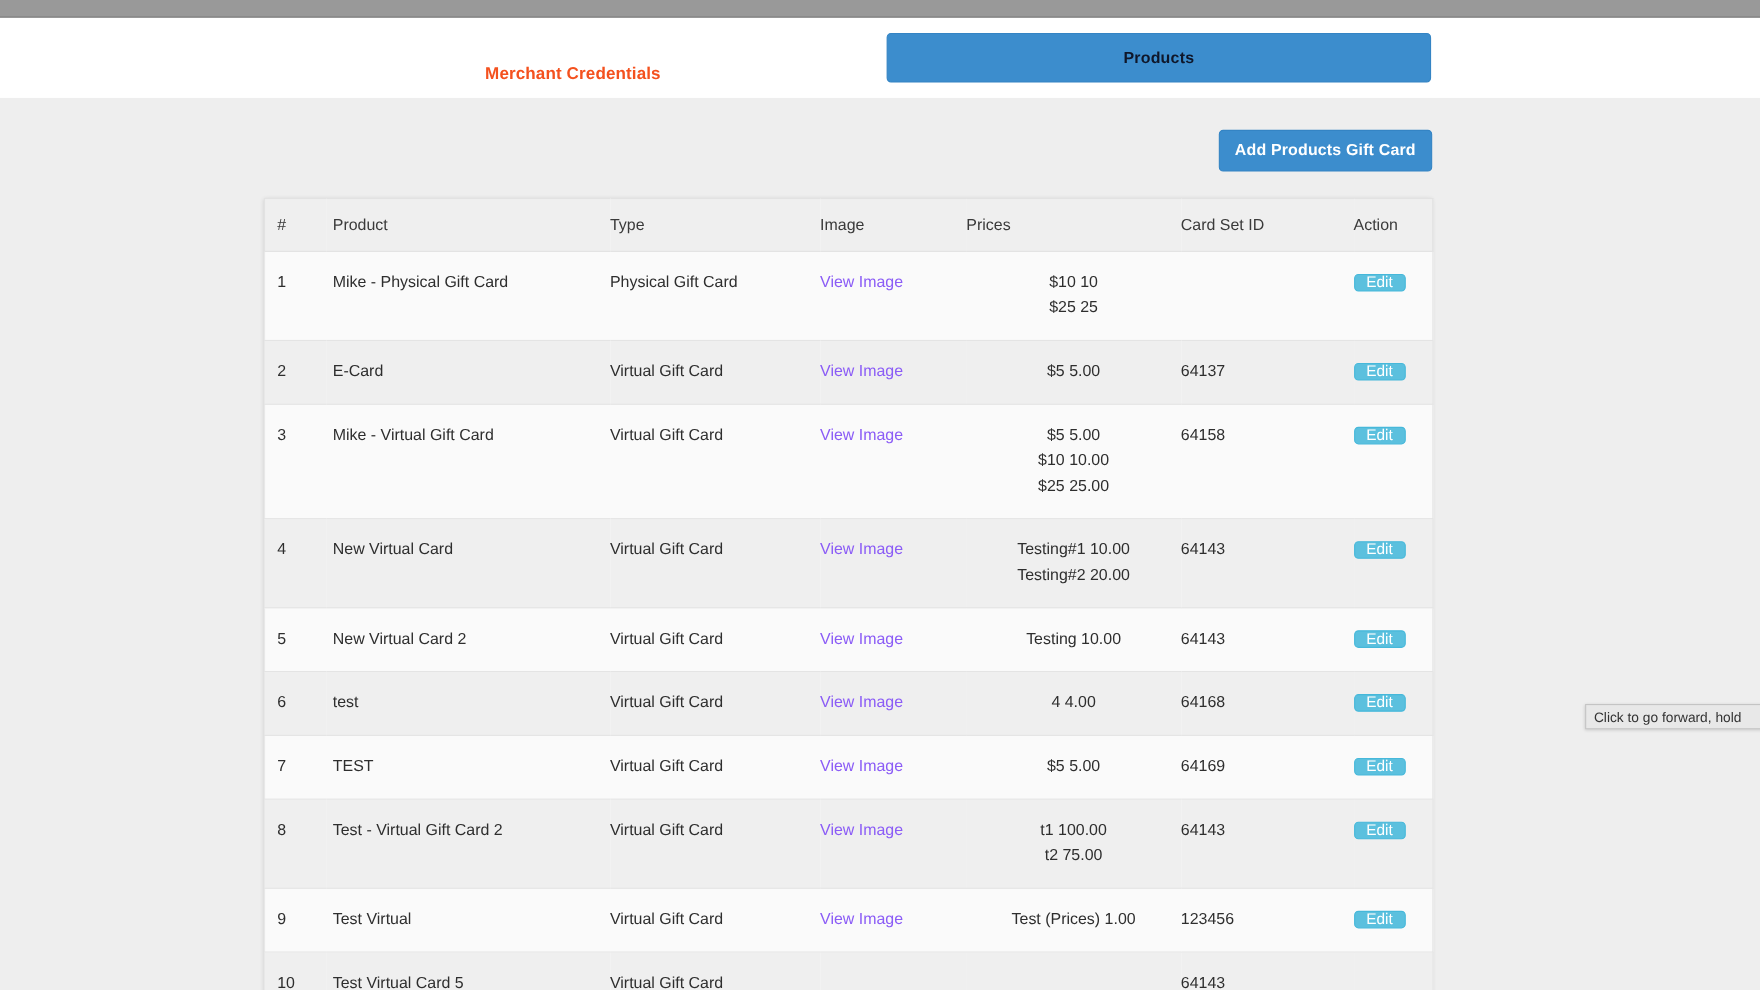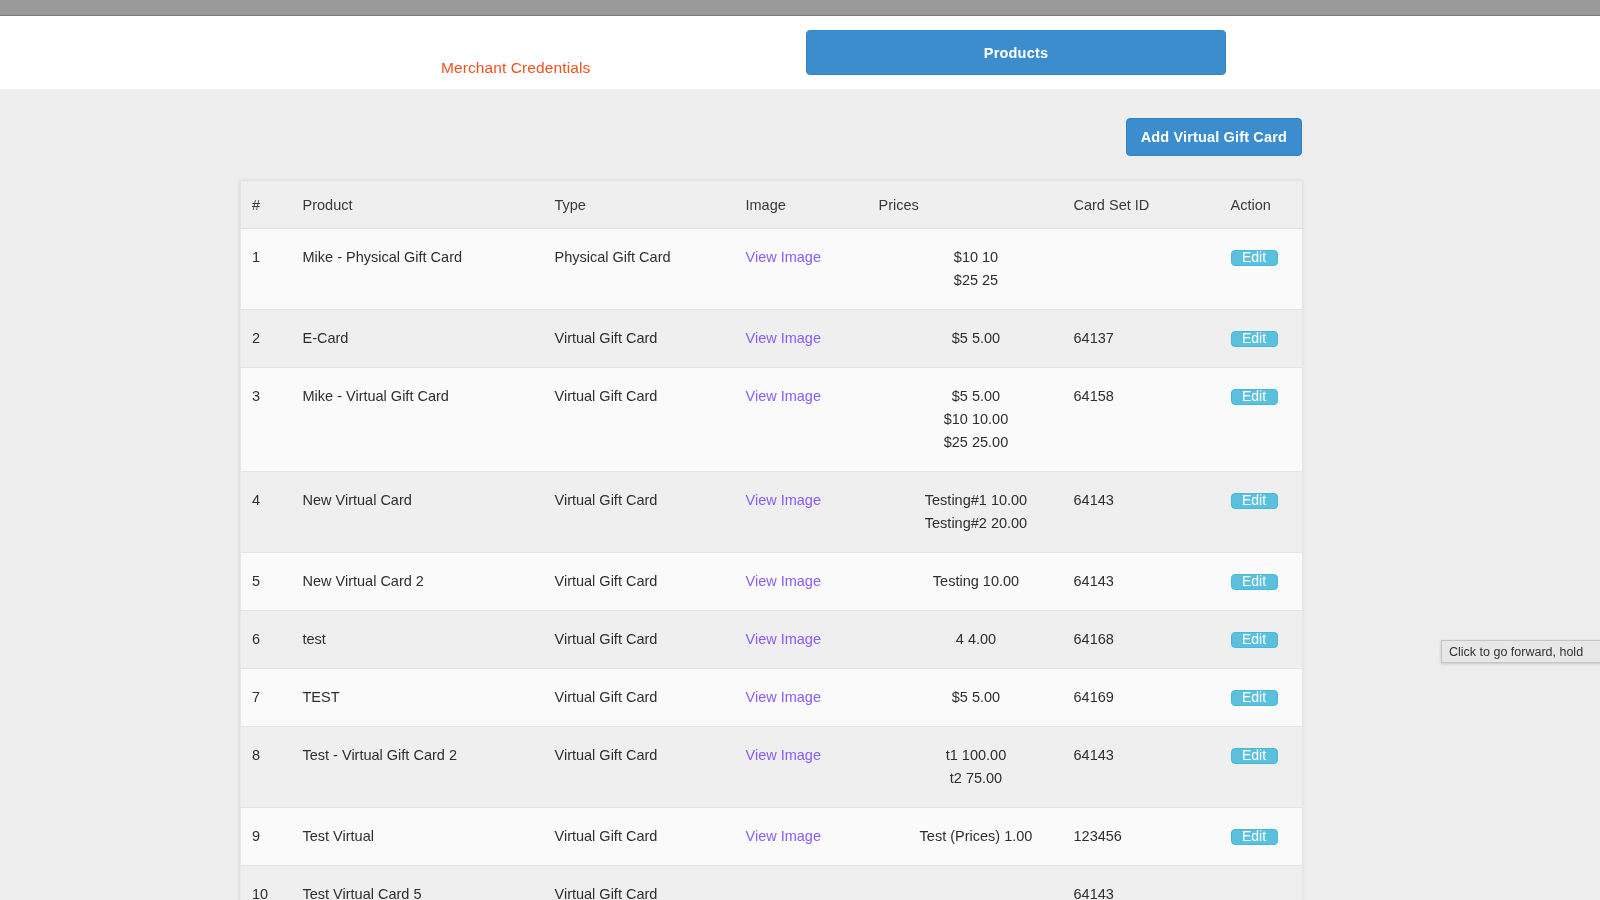--- a/index.html
+++ b/index.html
@@ -22,35 +22,35 @@
   
   #nav-header {
     position: absolute; left: 0; top: 17px;
     width: 1600px; height: 72px;
     background: #ffffff;
   }
   #merchant-credentials-link {
     position: absolute;
     left: 441px; top: 42px;
     font-size: 15.5px;
-    font-weight: normal;
+    font-weight: bold;
     color: #f4511e;
     letter-spacing: 0.1px;
     white-space: nowrap;
     cursor: pointer;
     text-decoration: none;
   }
   #products-tab {
     position: absolute;
     left: 806px; top: 13px;
-    width: 420px; height: 45px;
+    width: 495px; height: 45px;
     background: #3c8dcd;
     border: 1px solid #3484c4;
     border-radius: 4px;
-    color: #ffffff;
+    color: #0f172a;
     font-size: 14.5px;
     font-weight: bold;
     display: flex;
     align-items: center;
     justify-content: center;
     cursor: pointer;
     letter-spacing: 0.2px;
   }
 
   
@@ -183,21 +183,21 @@
 <div id="browser-chrome"></div>
 
 <div id="nav-header">
   <a id="merchant-credentials-link">Merchant Credentials</a>
   <div id="products-tab">Products</div>
 </div>
 
 <div id="page-body">
 
   <div id="action-buttons">
-    <div class="add-btn">Add Virtual Gift Card</div>
+    <div class="add-btn">Add Products Gift Card</div>
   </div>
 
   <div id="products-table-wrap">
     <table id="products-table">
       <thead>
         <tr>
           <th class="col-num">#</th>
           <th class="col-product">Product</th>
           <th class="col-type">Type</th>
           <th class="col-image">Image</th>

